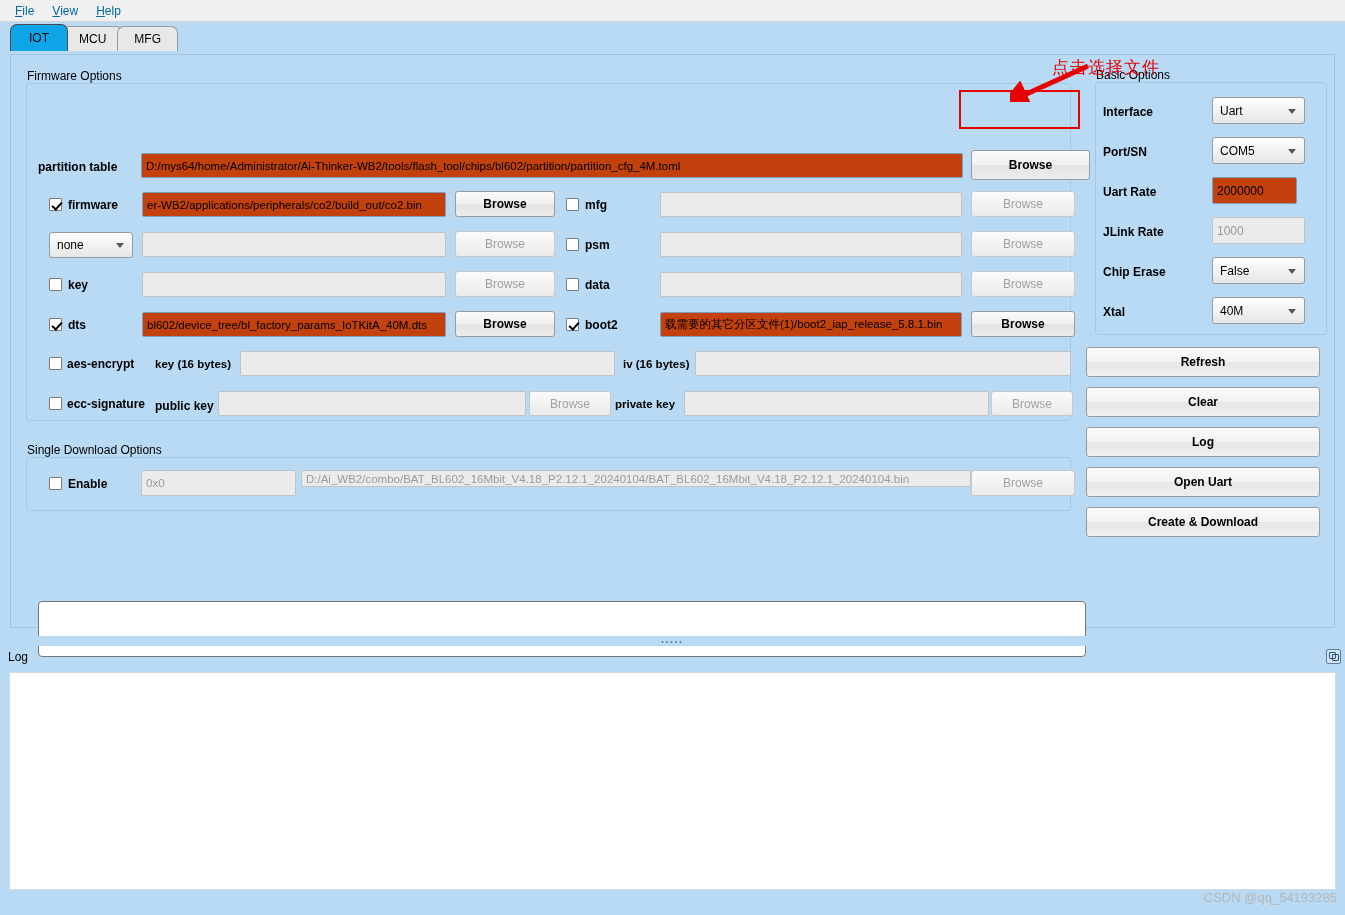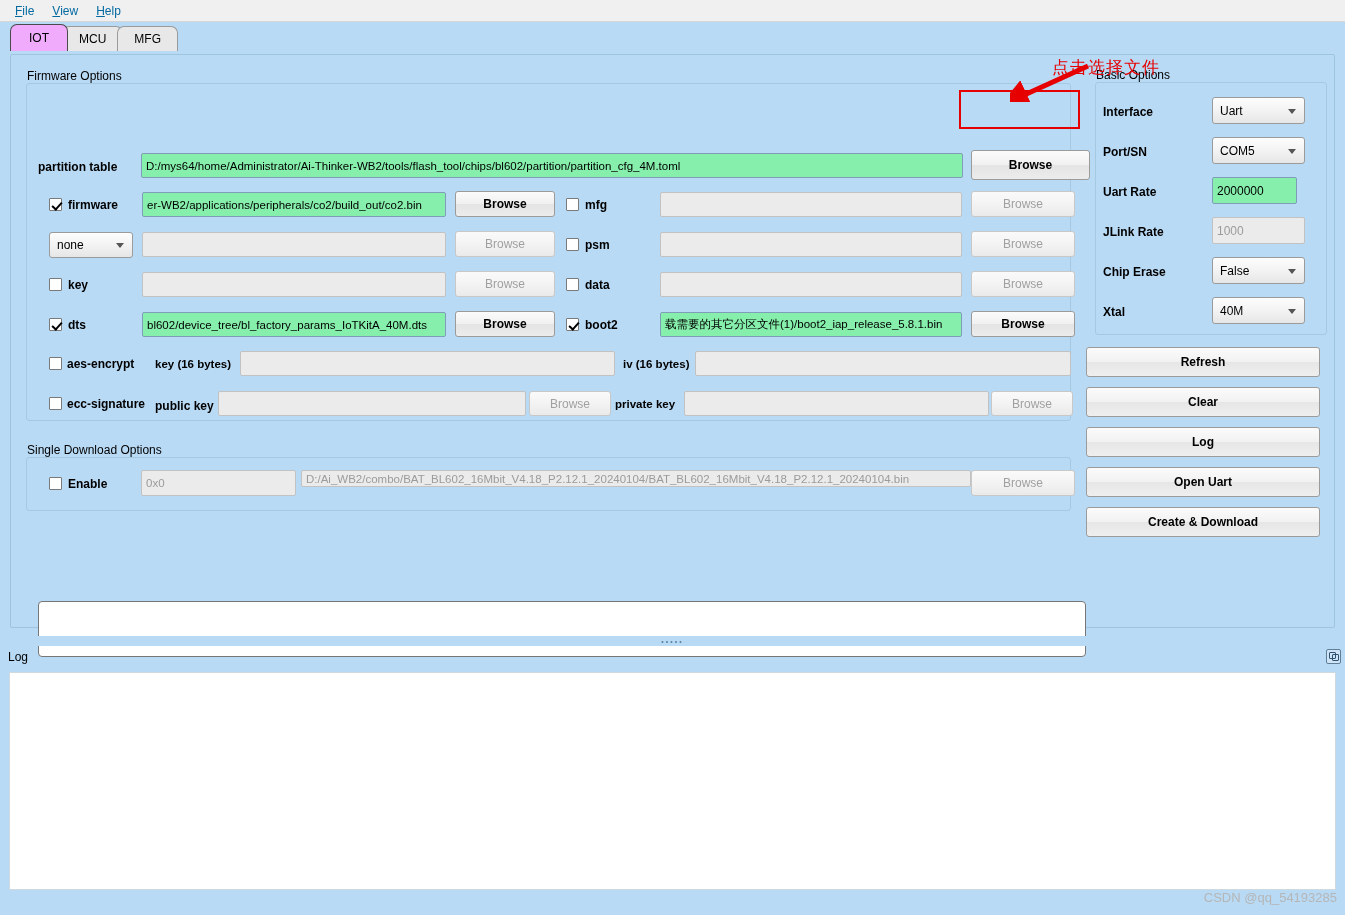--- a/index.html
+++ b/index.html
@@ -49,21 +49,21 @@
     font-size: 12px;
     background: #e8e8e8;
     border: 1px solid #9a9a9a;
     border-bottom: none;
     border-radius: 7px 7px 0 0;
     margin-right: -6px;
     transform: skewX(0deg);
     box-sizing: border-box;
   }
   .tab.active {
-    background: #f0abfc;
+    background: #0ea5e9;
     border-color: #4a4a4a;
     z-index: 5;
     height: 27px;
     font-weight: normal;
   }
   .tab .lbl { position: relative; z-index: 2; }
 
   
   .mainpanel {
     position: absolute;
@@ -93,21 +93,21 @@
     position: absolute;
     font-size: 12px;
     font-weight: bold;
     color: #000;
     white-space: nowrap;
   }
 
   .txt {
     position: absolute;
     box-sizing: border-box;
-    background: #86efac;
+    background: #c2410c;
     border: 1px solid #7f9db9;
     border-radius: 2px;
     font-size: 11.5px;
     font-family: "Liberation Sans", sans-serif;
     color: #000;
     padding: 0 4px;
     display: flex;
     align-items: center;
     overflow: hidden;
     white-space: nowrap;

